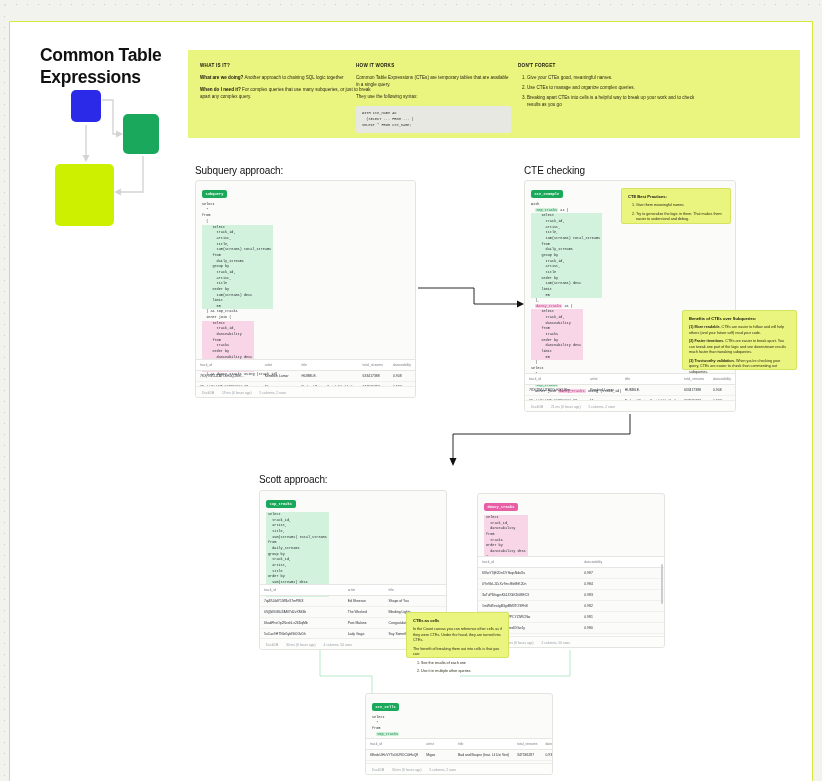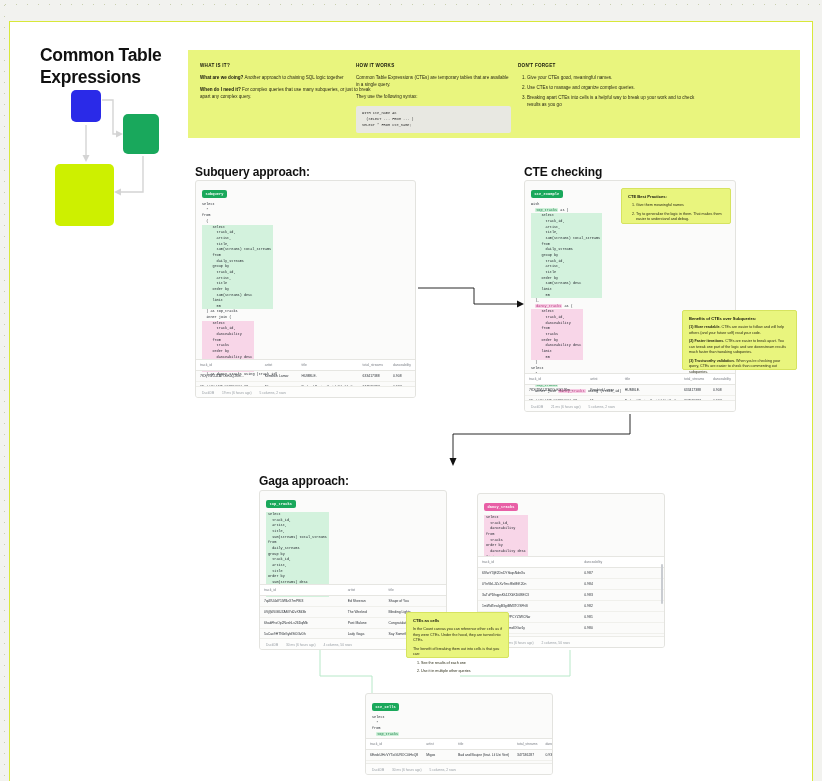--- a/index.html
+++ b/index.html
@@ -62,21 +62,21 @@
   .code-chip {
     margin-top:6px; background:#e8e8e2; border-radius:2px;
     padding:5px 6px; font-family:"Liberation Mono", monospace;
     font-size:3.6px; color:#2b2b2b; line-height:1.65; height:27px;
   }
   ol.info-list { margin:0; padding-left:9px; }
   ol.info-list li { font-size:4.6px; color:#2a2a14; line-height:1.55; margin-bottom:3px; }
 
   
   .sec-head {
-    position:absolute; font-size:12px; font-weight:bold; color:#111;
+    position:absolute; font-size:10px; font-weight:normal; color:#111;
     letter-spacing:-0.1px;
   }
 
   
   .cell {
     position:absolute; background:#fbfbfa;
     border:0.8px solid #e3e3df; border-radius:3px;
     overflow:hidden;
   }
   .cell-tag {
@@ -344,21 +344,21 @@
     <p><b>(1) More readable.</b><span> CTEs are easier to follow and will help others (and your future self) read your code.</span></p>
     <p><b>(2) Faster iterations.</b><span> CTEs are easier to break apart. You can tweak one part of the logic and see downstream results much faster than tweaking subqueries.</span></p>
     <p><b>(3) Trustworthy validation.</b><span> When you're checking your query, CTEs are easier to check than commenting out subqueries.</span></p>
   </div>
 
   <svg class="connector" style="left:430px; top:390px; width:200px; height:60px;">
     <path d="M190 2 L190 22 L13 22 L13 50" stroke="#111" stroke-width="0.9" fill="none"></path>
     <path d="M9.5 46 L13 54 L16.5 46 Z" fill="#111"></path>
   </svg>
 
-  <div class="sec-head" style="left:249px; top:452px;">Gaga approach:</div>
+  <div class="sec-head" style="left:249px; top:452px;">Scott approach:</div>
 
   <div class="cell" style="left:249px; top:468px; width:188px; height:160px;">
     <div class="cell-tag">top_tracks</div>
     <div class="sql"><span class="blk-green">select
   track_id,
   artist,
   title,
   sum(streams) total_streams
 from
   daily_streams

